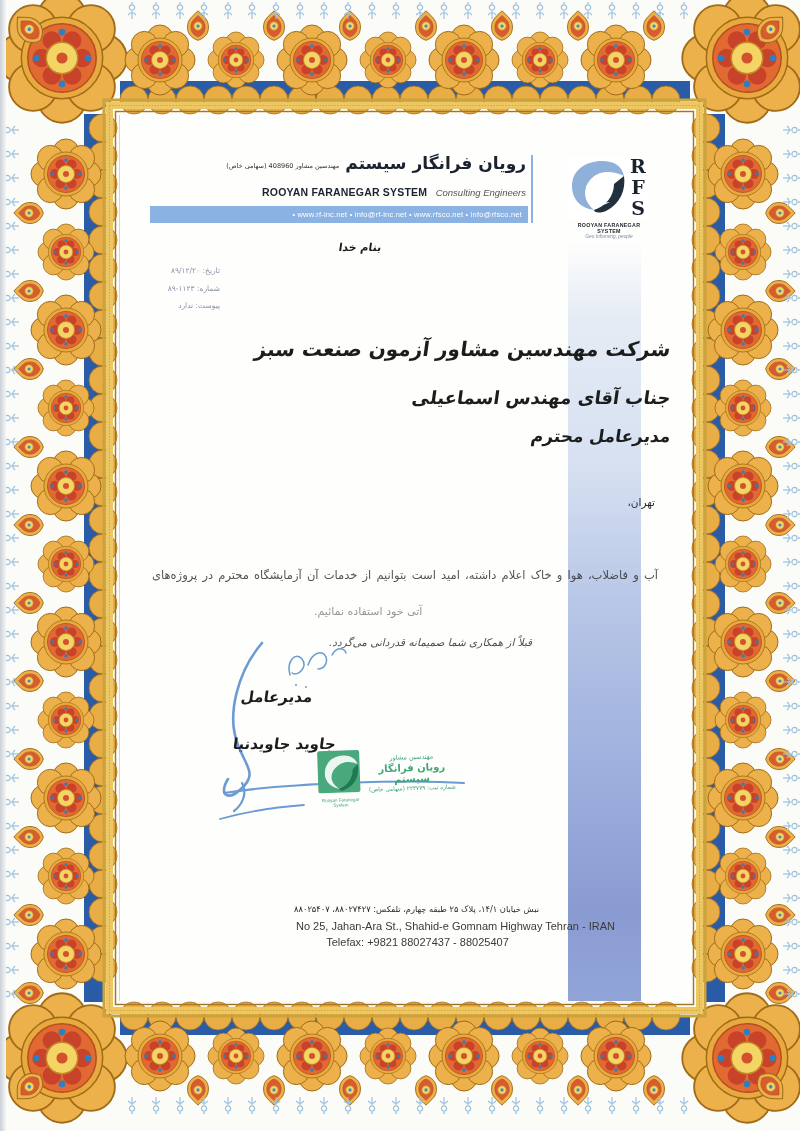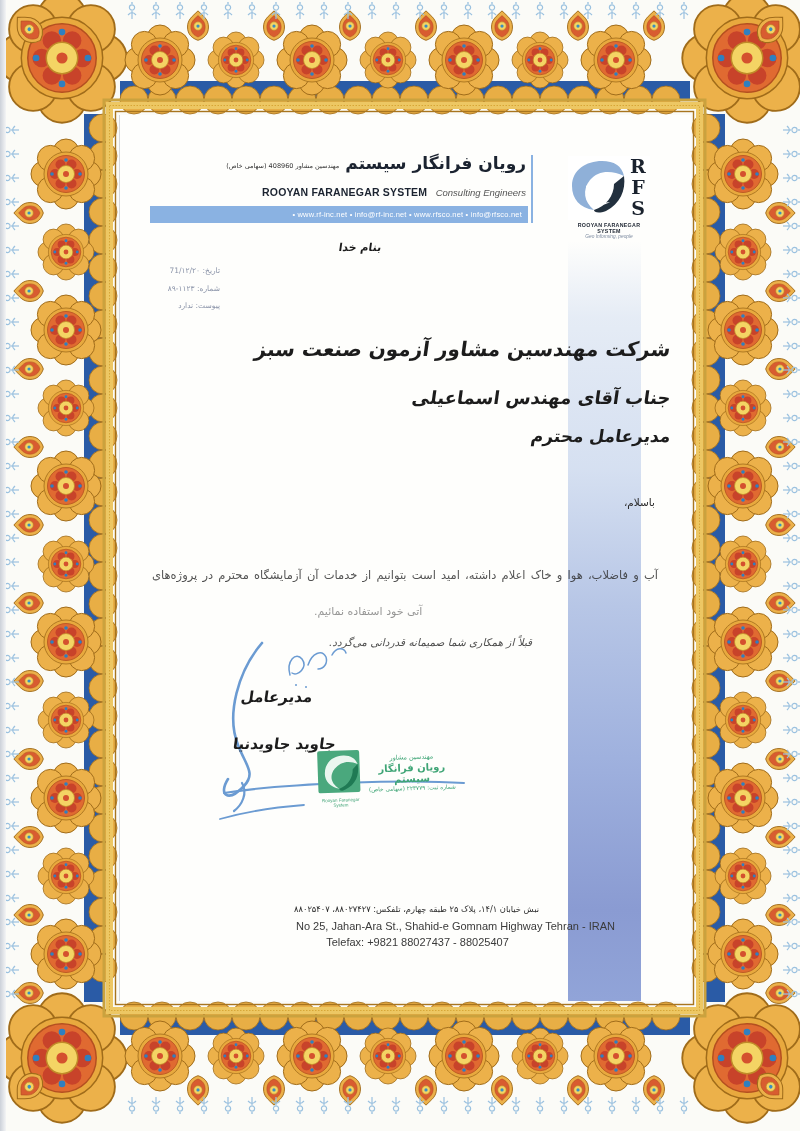--- a/index.html
+++ b/index.html
@@ -479,32 +479,32 @@
           <div>S</div>
         </div>
       </div>
       <div class="logo-caption">ROOYAN FARANEGAR SYSTEM</div>
       <div class="logo-tagline">Geo Informing, people</div>
     </div>
 
     <div class="abs invocation fa callig">بنام خدا</div>
 
     <div class="abs meta-block fa">
-      <div>تاریخ: 71/۱۲/۲۰</div>
+      <div>تاریخ: ۸۹/۱۲/۲۰</div>
       <div>شماره: ۱۱۲۳-۸۹</div>
       <div>پیوست: ندارد</div>
     </div>
 
     <div class="abs recipient fa">
       <div class="r1 callig">شرکت مهندسین مشاور آزمون صنعت سبز</div>
       <div class="r2 callig">جناب آقای مهندس اسماعیلی</div>
       <div class="r3 callig">مدیرعامل محترم</div>
     </div>
 
-    <div class="abs salutation fa">باسلام،</div>
+    <div class="abs salutation fa">تهران،</div>
 
     <div class="abs body-line body-l2 fa">آب و فاضلاب، هوا و خاک اعلام داشته، امید است بتوانیم از خدمات آن آزمایشگاه محترم در پروژه‌های</div>
     <div class="abs body-l3 fa">آتی خود استفاده نمائیم.</div>
     <div class="abs closing fa">قبلاً از همکاری شما صمیمانه قدردانی می‌گردد.</div>
 
     <svg class="abs sig-svg" width="262" height="205" viewBox="0 0 262 205">
       <g stroke="#6b9bd2" fill="none" stroke-linecap="round">
         <path stroke-width="2.6" d="M44,10 C20,38 8,82 20,112 C28,133 38,140 26,153 C10,170 0,162 10,146"></path>
         <path stroke-width="2.2" d="M24,150 C30,160 24,172 16,178"></path>
         <path stroke-width="2" d="M6,160 C70,150 190,146 246,150"></path>

